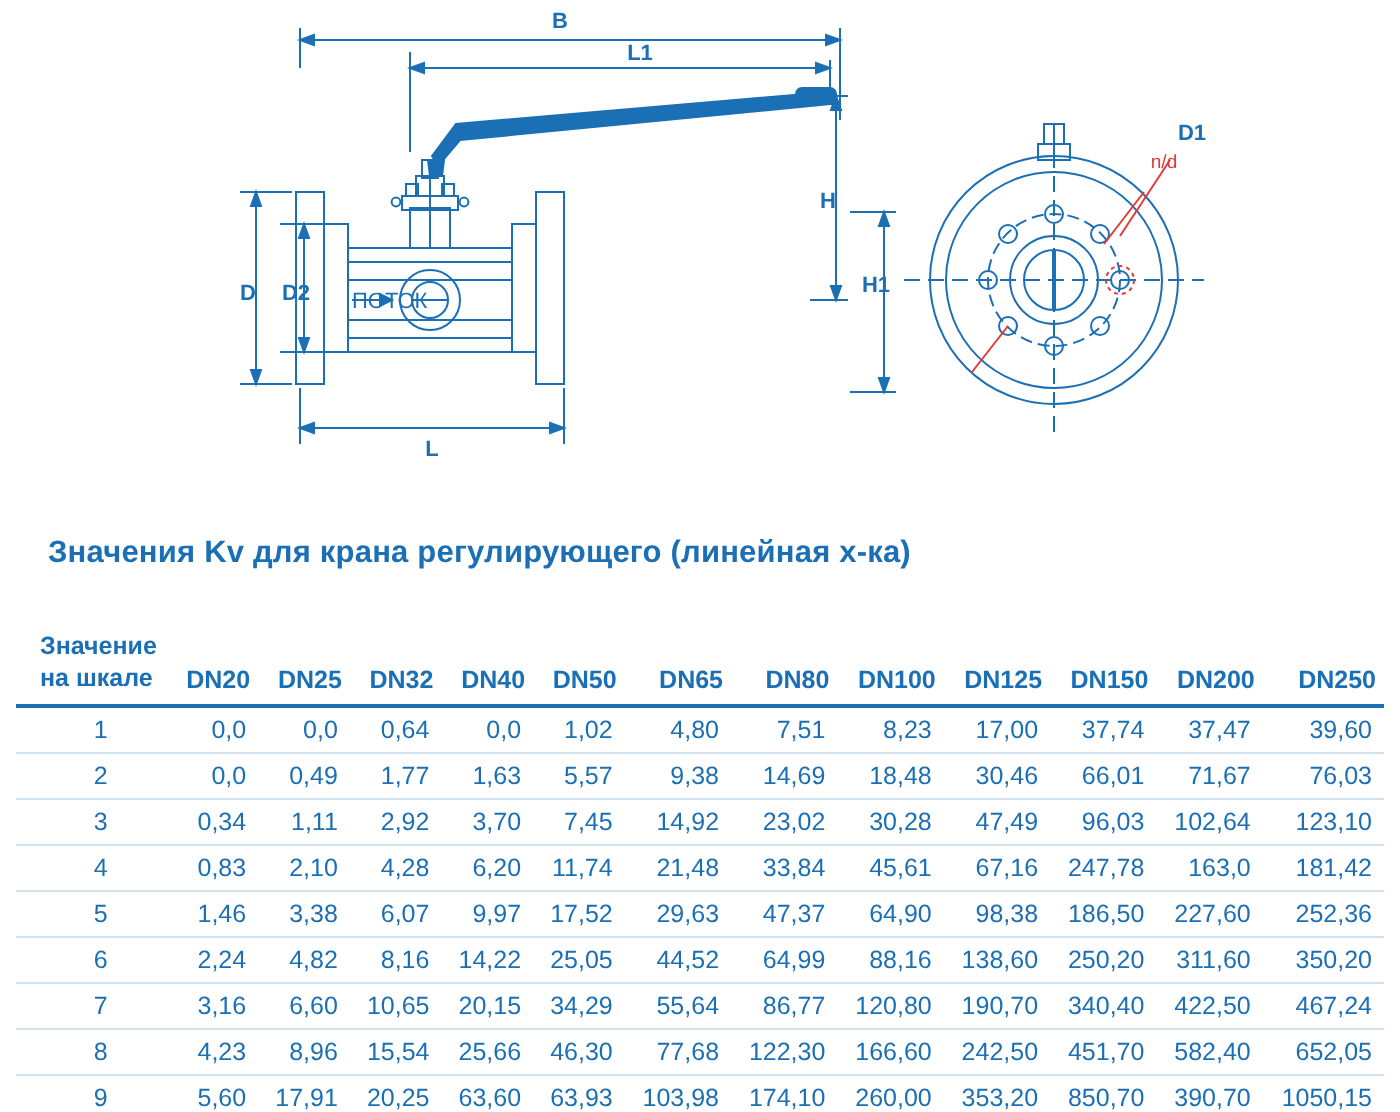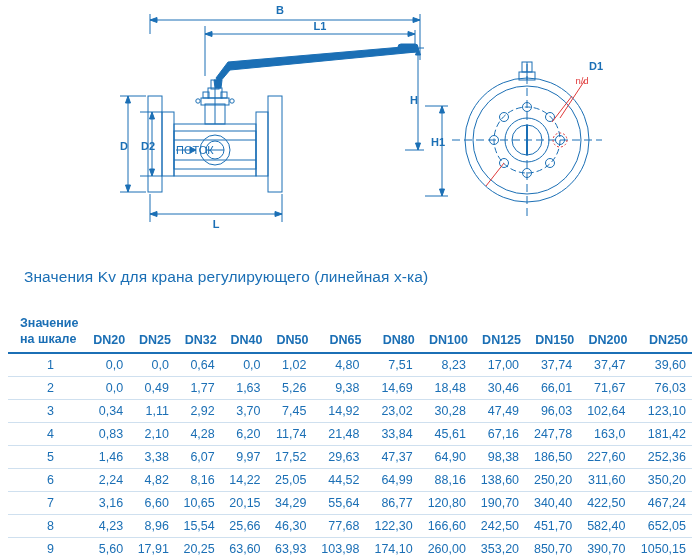--- a/index.html
+++ b/index.html
@@ -6,21 +6,21 @@
   body{width:700px;height:556px;font-family:"Liberation Sans",sans-serif;color:#1b6fb5;}
   #root{position:relative;width:700px;height:556px;overflow:hidden;}
 
   
   .drawing{position:relative;width:700px;height:246px;}
   .drawing svg{display:block;}
 
   
   .section-title{
     position:absolute;left:24px;top:268px;
-    font-size:15.5px;font-weight:normal;color:#1b6fb5;letter-spacing:.1px;
+    font-size:15.5px;font-weight:bold;color:#1b6fb5;letter-spacing:.1px;
   }
 
   
   .table-wrap{position:absolute;left:8px;top:316px;width:684px;}
   table{border-collapse:collapse;width:684px;font-size:12.5px;color:#1b6fb5;}
   thead th{
     font-weight:bold;font-size:12.5px;padding:0 4px 5px 4px;text-align:right;
     vertical-align:bottom;white-space:nowrap;
   }
   thead th.first{text-align:left;padding-left:12px;line-height:1.25;}
@@ -214,21 +214,21 @@
           <td>37,47</td>
           <td>39,60</td>
         </tr>
 
         <tr>
           <td class="scale">2</td>
           <td>0,0</td>
           <td>0,49</td>
           <td>1,77</td>
           <td>1,63</td>
-          <td>5,26</td>
+          <td>5,57</td>
           <td>9,38</td>
           <td>14,69</td>
           <td>18,48</td>
           <td>30,46</td>
           <td>66,01</td>
           <td>71,67</td>
           <td>76,03</td>
         </tr>
 
         <tr>

